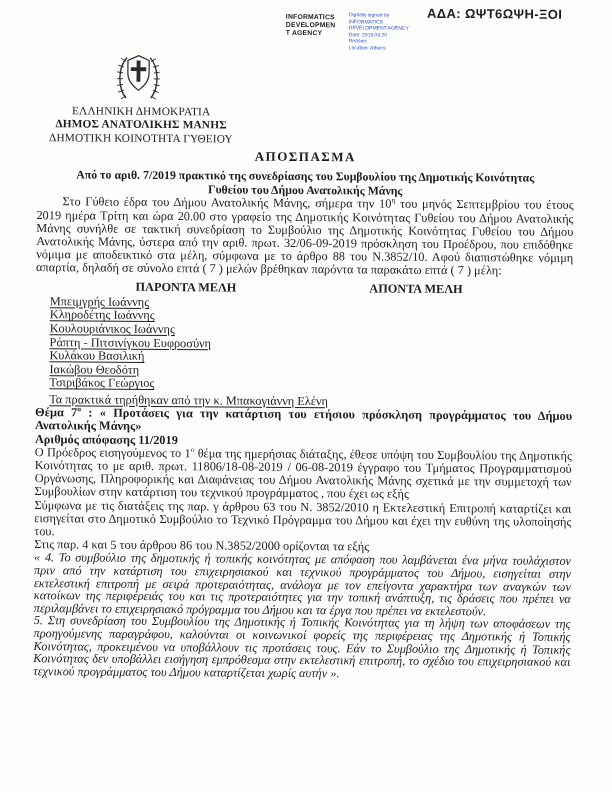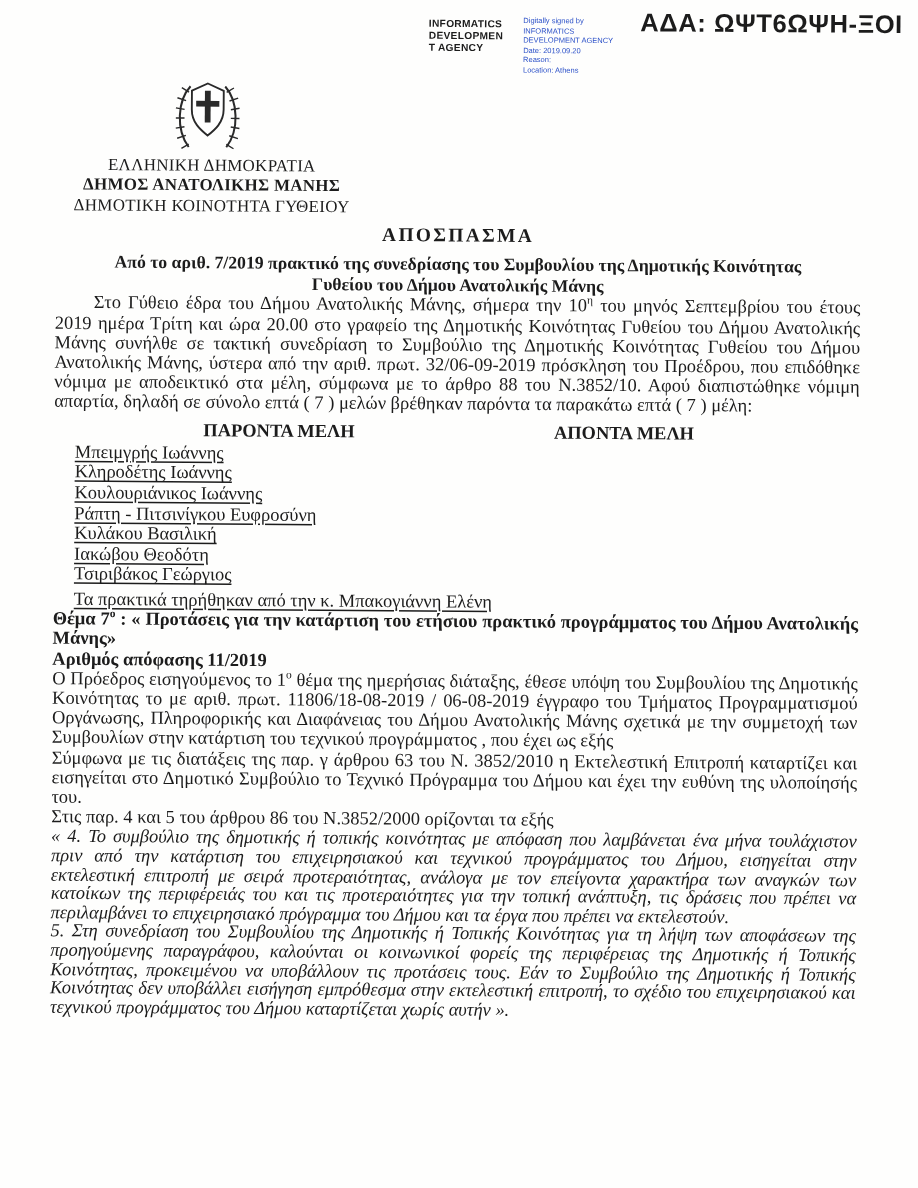--- a/index.html
+++ b/index.html
@@ -1,21 +1,21 @@
 <!DOCTYPE html>
 <html><head>
 <meta charset="utf-8">
 <style>
   html,body{margin:0;padding:0;background:#ffffff;}
   .page{width:612px;height:792px;position:relative;background:#fefefdf2;overflow:hidden;
         color:#1c1c1c;font-family:"Liberation Serif","DejaVu Serif",serif;}
   .scan{position:absolute;inset:0;transform:rotate(0.4deg);transform-origin:306px 0;}
 
   .ada{position:absolute;top:5px;left:427px;font-family:"Liberation Sans","DejaVu Sans",sans-serif;
-       font-size:17px;font-weight:600;letter-spacing:0.4px;white-space:nowrap;}
+       font-size:13px;font-weight:600;letter-spacing:0.4px;white-space:nowrap;}
 
   .stamp-black{position:absolute;top:13px;left:286px;font-family:"Liberation Sans",sans-serif;
        font-weight:bold;font-size:6.8px;line-height:1.18;letter-spacing:0.2px;}
   .stamp-blue{position:absolute;top:11px;left:349px;width:80px;font-family:"Liberation Sans",sans-serif;
        font-size:5px;line-height:1.3;color:#2c51c8;}
 
   .emblem{position:absolute;top:52px;left:112px;}
 
   .letterhead{position:absolute;top:106px;left:42px;width:200px;text-align:center;
        font-size:11.3px;line-height:13.4px;letter-spacing:0.2px;white-space:nowrap;}
@@ -110,21 +110,21 @@
         <li>Κληροδέτης Ιωάννης</li>
         <li>Κουλουριάνικος Ιωάννης</li>
         <li>Ράπτη - Πιτσινίγκου Ευφροσύνη</li>
         <li>Κυλάκου Βασιλική</li>
         <li>Ιακώβου Θεοδότη</li>
         <li>Τσιριβάκος Γεώργιος</li>
       </ul>
       <div class="minutes">Τα πρακτικά τηρήθηκαν από την κ. Μπακογιάννη Ελένη</div>
     </div>
 
-    <p class="para topic"><span>Θέμα 7</span><sup>ο</sup><span>   :   « Προτάσεις για την κατάρτιση του ετήσιου πρακτικό προγράμματος του Δήμου Ανατολικής Μάνης»</span></p>
+    <p class="para topic"><span>Θέμα 7</span><sup>ο</sup><span>   :   « Προτάσεις για την κατάρτιση του ετήσιου πρόσκληση προγράμματος του Δήμου Ανατολικής Μάνης»</span></p>
     <div class="decision">Αριθμός απόφασης   11/2019</div>
 
     <p class="para p1"><span>Ο Πρόεδρος εισηγούμενος το 1</span><sup>ο</sup><span> θέμα της ημερήσιας διάταξης, έθεσε υπόψη του Συμβουλίου της Δημοτικής Κοινότητας το με αριθ. πρωτ. 11806/18-08-2019 / 06-08-2019 έγγραφο του Τμήματος Προγραμματισμού Οργάνωσης, Πληροφορικής και Διαφάνειας   του Δήμου Ανατολικής Μάνης σχετικά με την συμμετοχή των Συμβουλίων στην κατάρτιση του τεχνικού προγράμματος , που έχει ως εξής</span></p>
 
     <p class="para p2">Σύμφωνα με τις διατάξεις της παρ. γ άρθρου 63 του Ν. 3852/2010 η Εκτελεστική Επιτροπή καταρτίζει και εισηγείται στο Δημοτικό Συμβούλιο το Τεχνικό Πρόγραμμα του Δήμου και έχει την ευθύνη της υλοποίησής του.</p>
     <p class="para p3">Στις παρ. 4 και 5 του άρθρου 86 του Ν.3852/2000 ορίζονται τα εξής</p>
     <p class="para quote q1">« 4. Το συμβούλιο της δημοτικής ή τοπικής  κοινότητας με απόφαση που λαμβάνεται ένα μήνα τουλάχιστον πριν από την κατάρτιση του επιχειρησιακού και τεχνικού προγράμματος του Δήμου, εισηγείται στην εκτελεστική επιτροπή με σειρά προτεραιότητας, ανάλογα με τον επείγοντα χαρακτήρα των αναγκών των κατοίκων της περιφέρειάς του και τις προτεραιότητες για την τοπική ανάπτυξη, τις δράσεις που πρέπει να περιλαμβάνει το επιχειρησιακό πρόγραμμα του Δήμου και τα έργα που πρέπει να εκτελεστούν.</p>
     <p class="para quote q2">5. Στη συνεδρίαση του Συμβουλίου της Δημοτικής ή Τοπικής Κοινότητας για τη λήψη των αποφάσεων της προηγούμενης παραγράφου, καλούνται οι κοινωνικοί φορείς της περιφέρειας της Δημοτικής ή Τοπικής Κοινότητας, προκειμένου να υποβάλλουν τις προτάσεις τους.  Εάν το Συμβούλιο της Δημοτικής ή Τοπικής Κοινότητας δεν υποβάλλει εισήγηση εμπρόθεσμα στην εκτελεστική επιτροπή, το σχέδιο του επιχειρησιακού και τεχνικού προγράμματος του Δήμου καταρτίζεται χωρίς αυτήν ».</p>
   </div>
 

